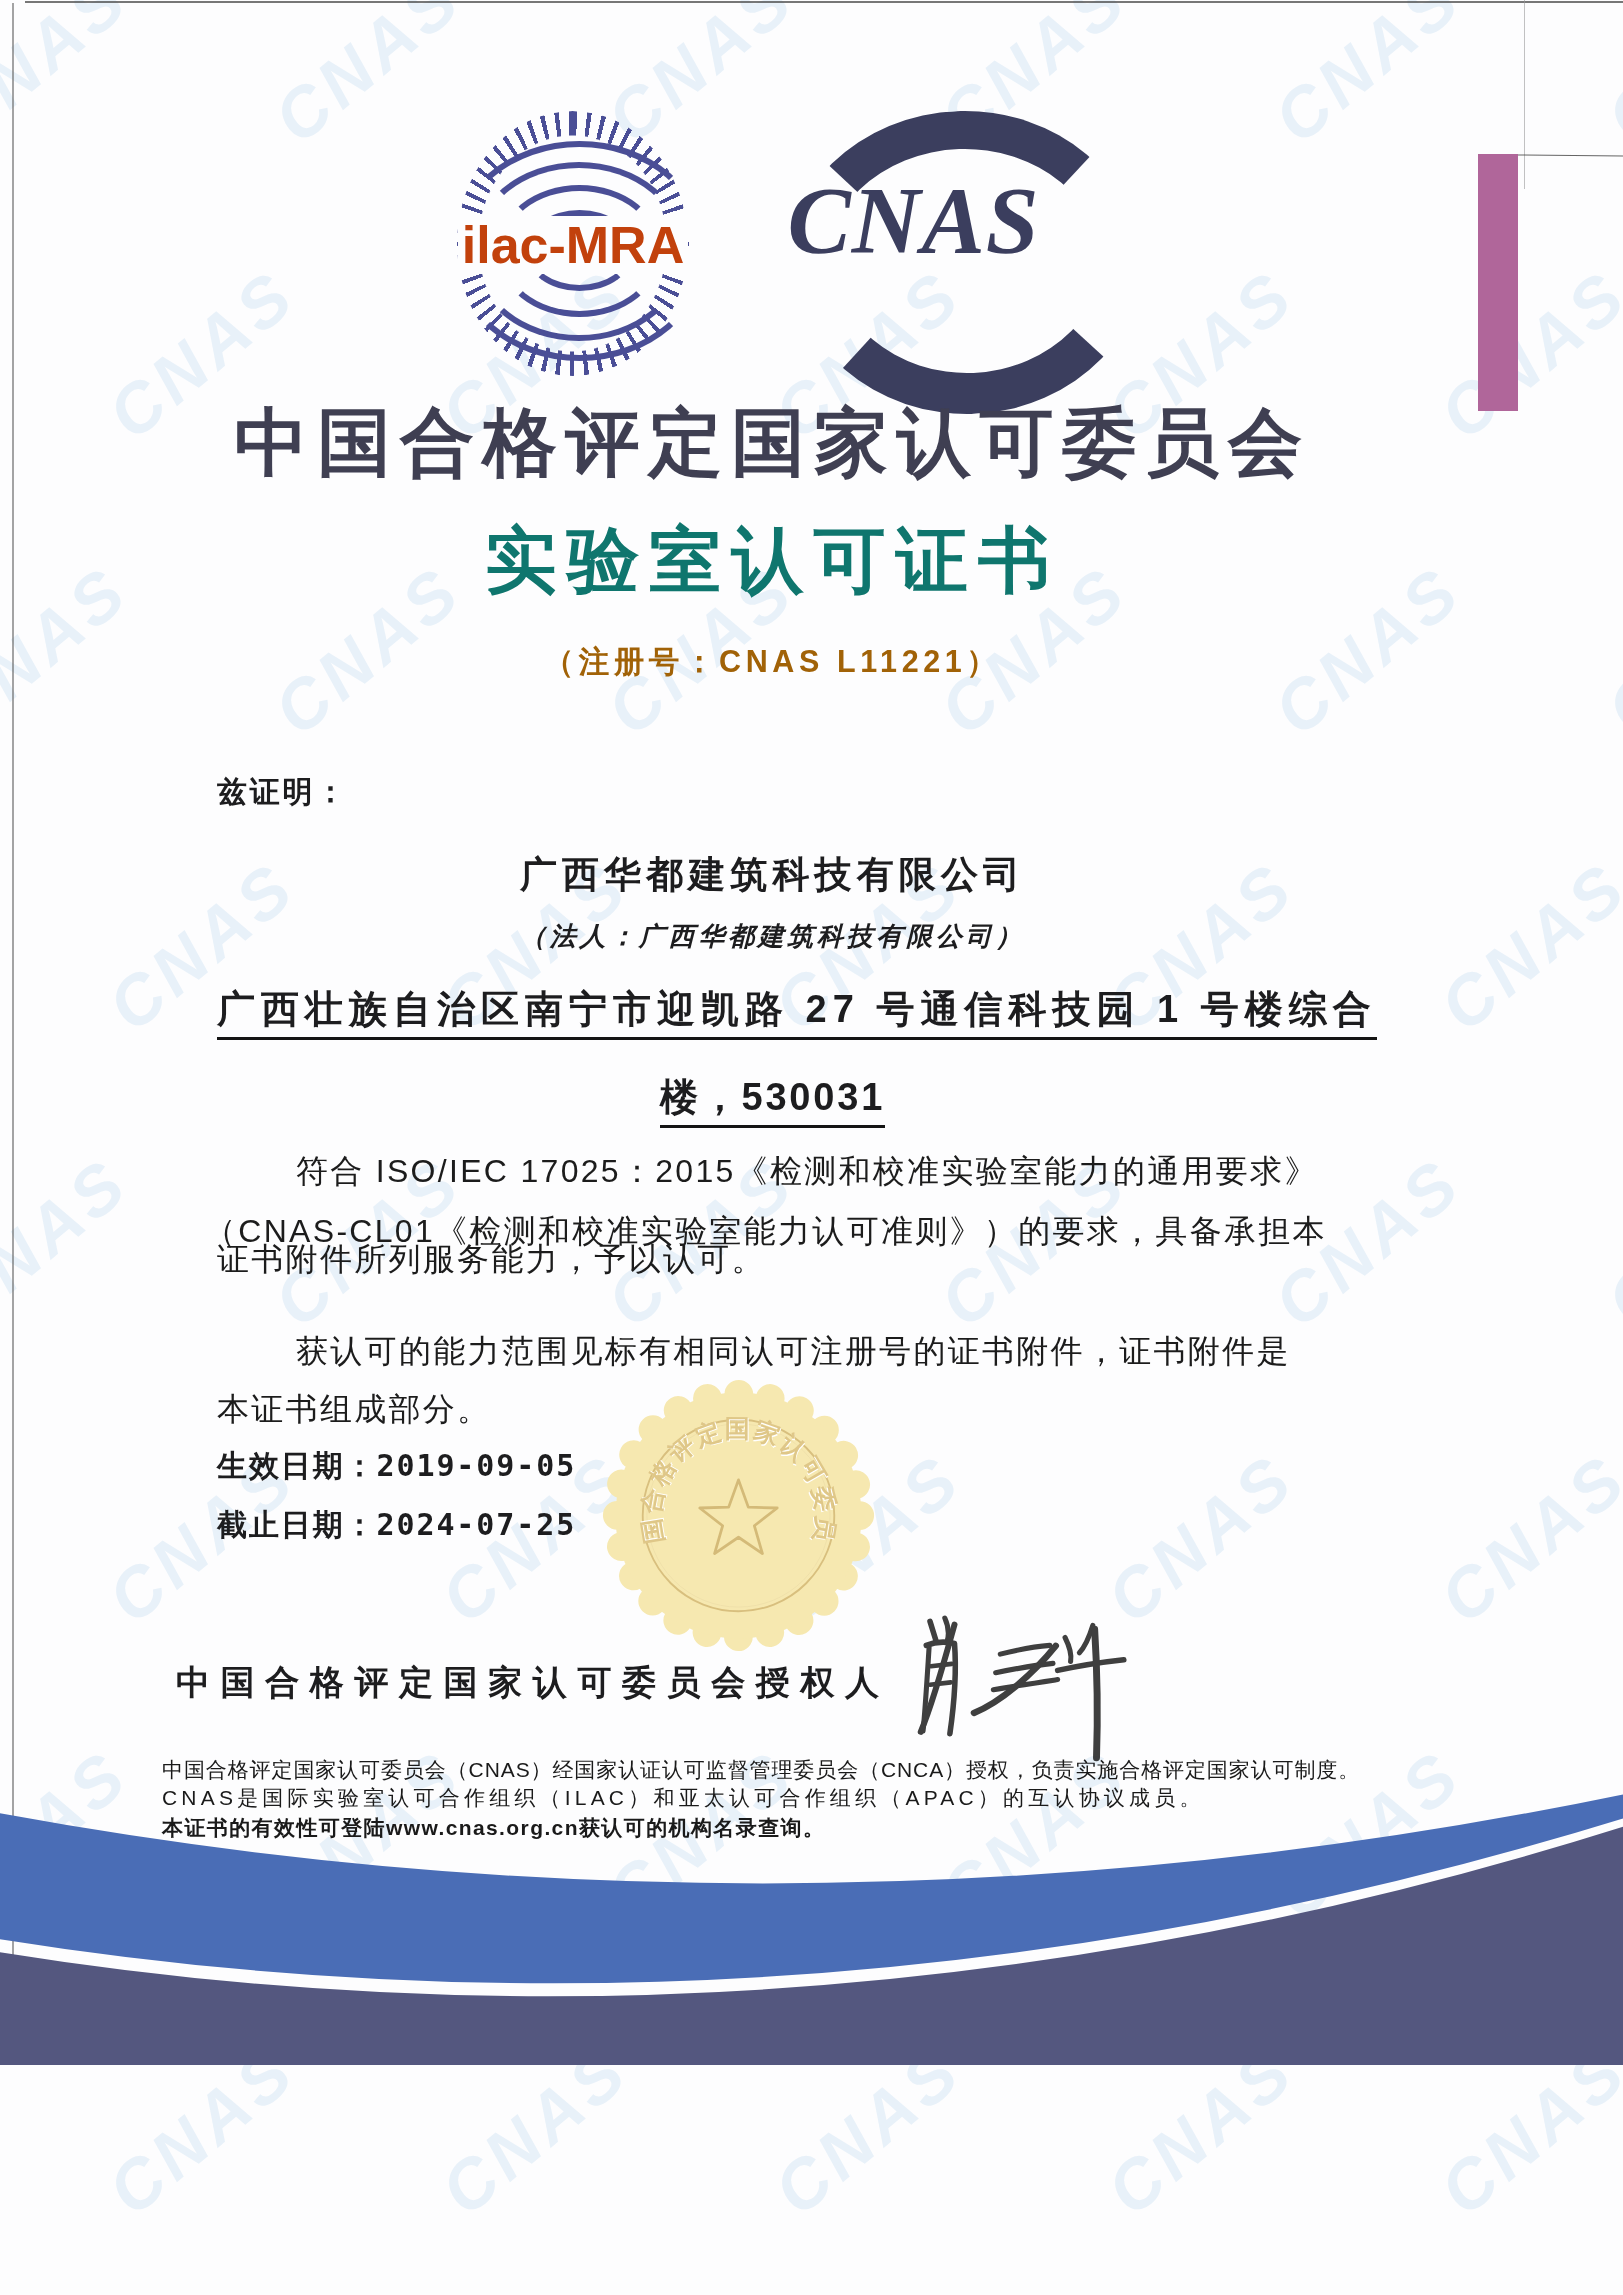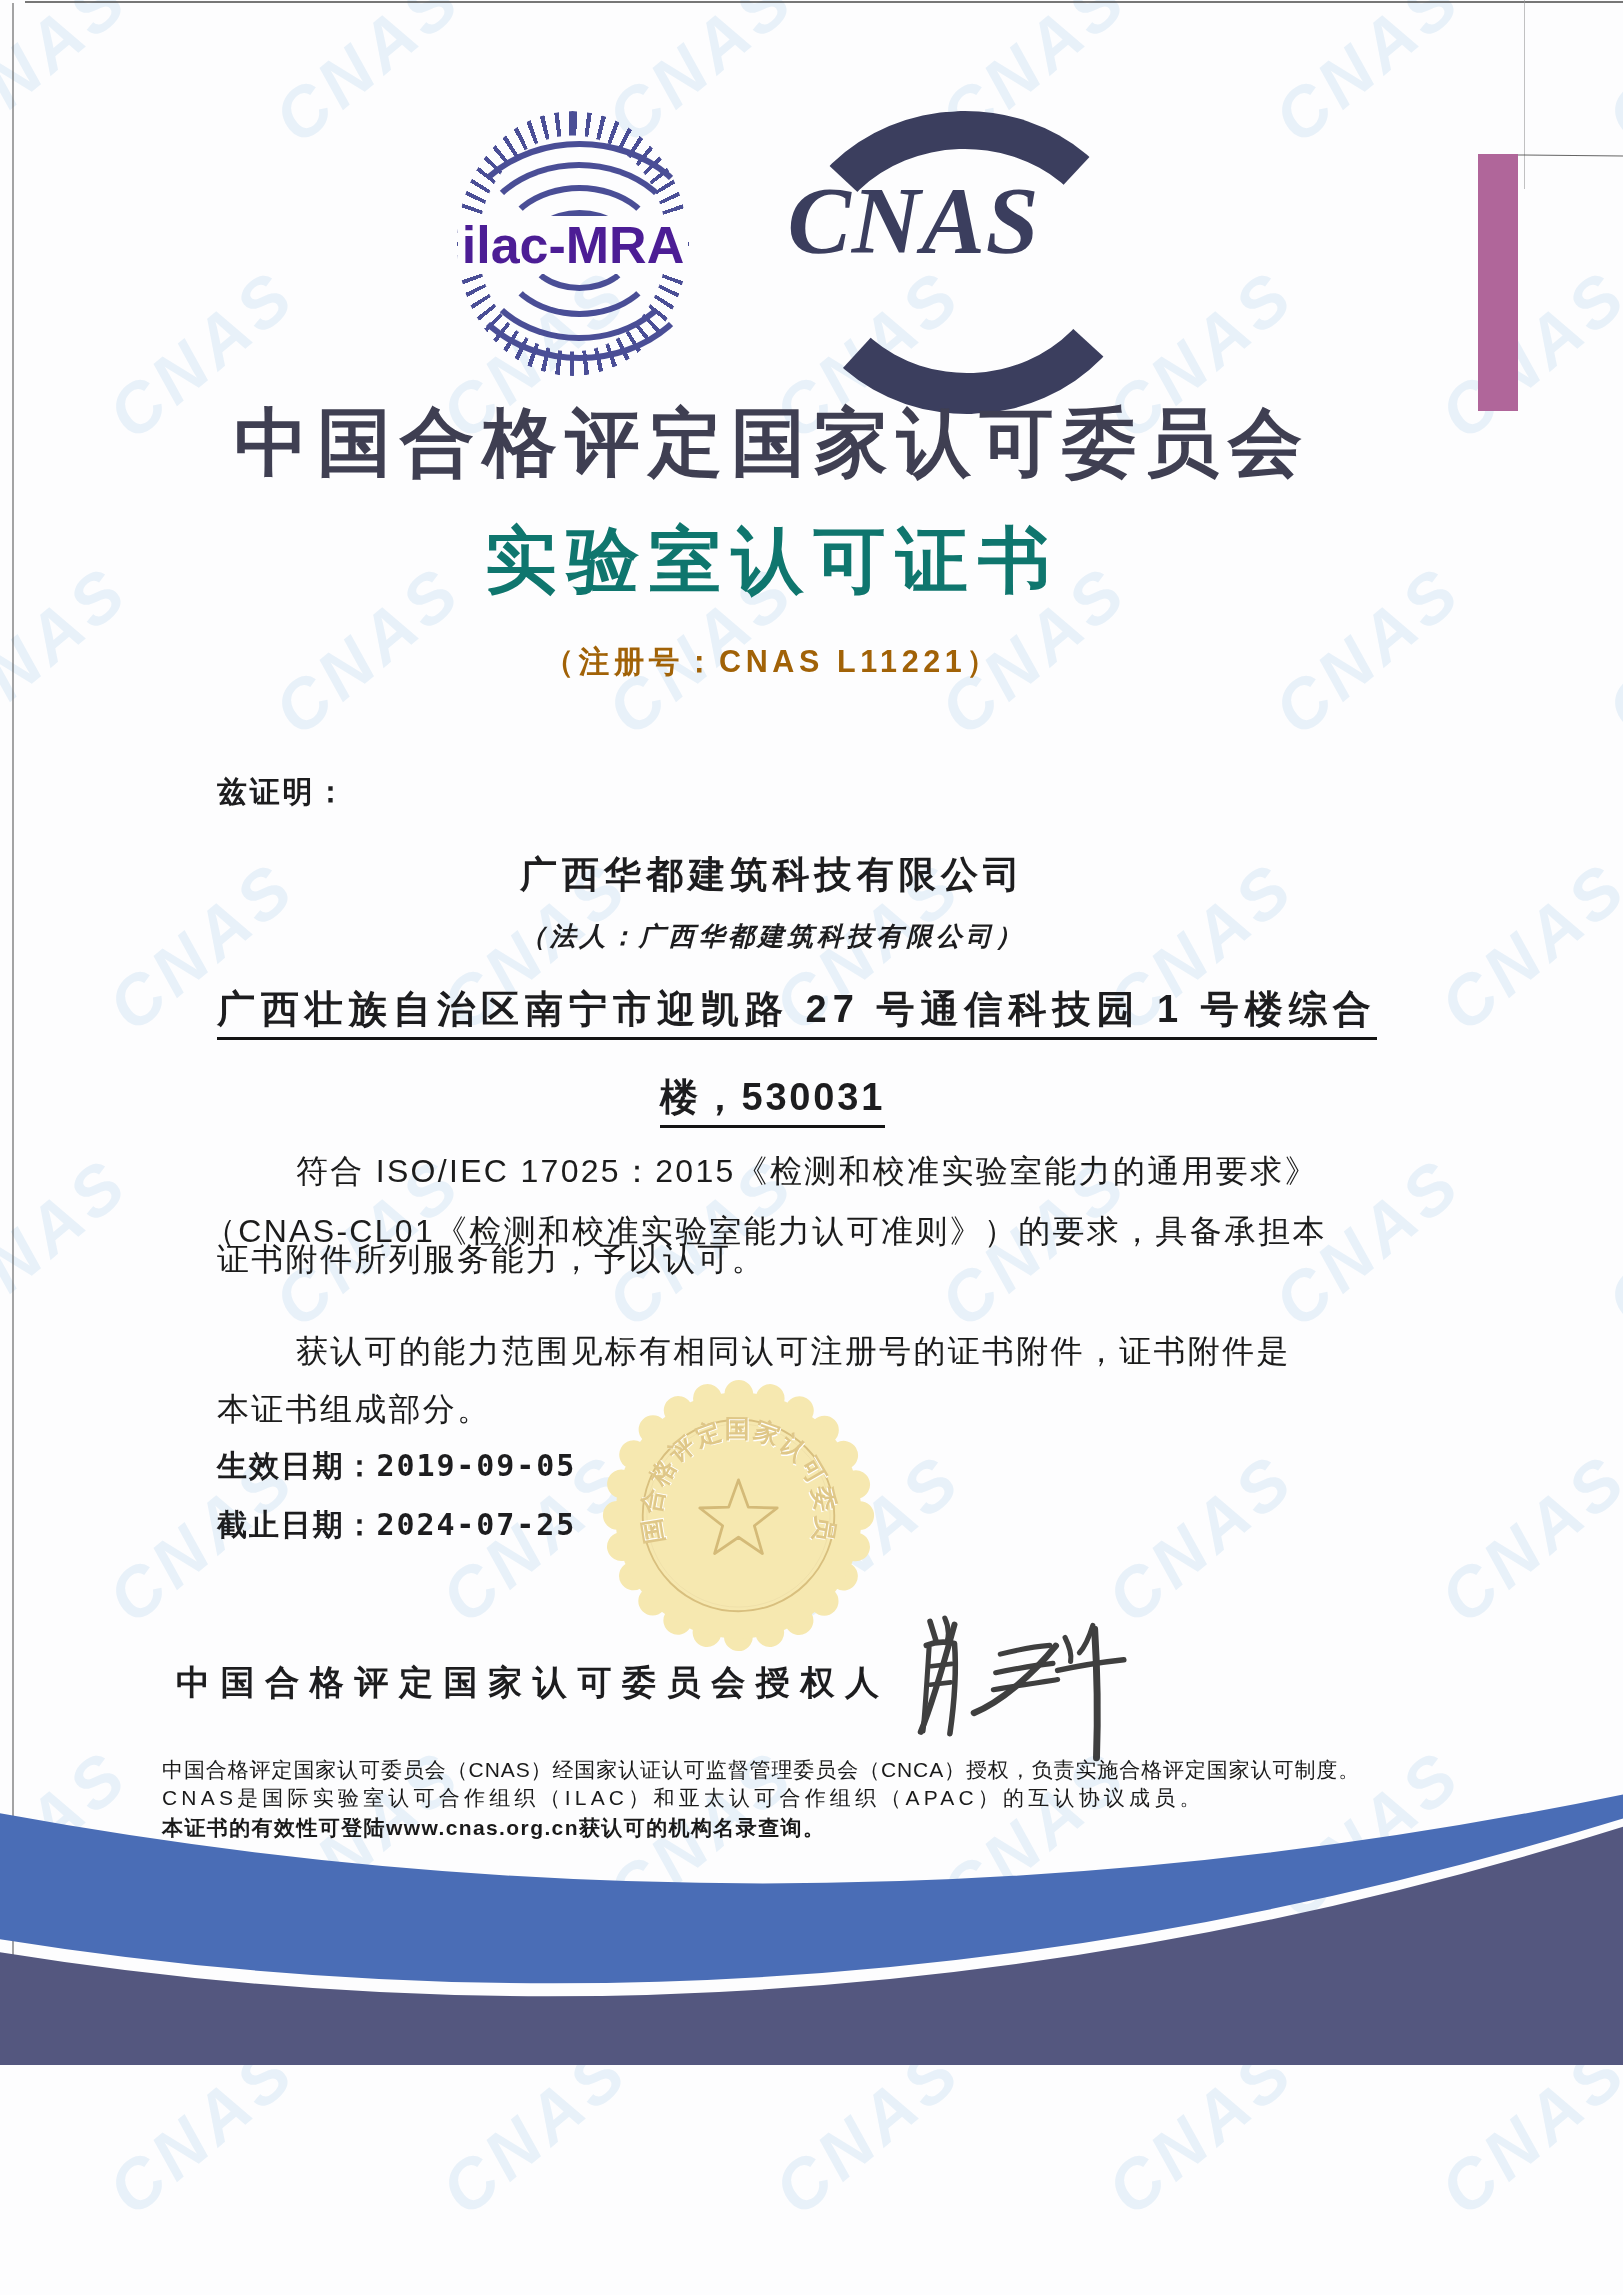--- a/index.html
+++ b/index.html
@@ -25,21 +25,21 @@
   .ilac{left:444px;top:107px;width:258px;height:271px;}
   .ilac-ring{position:absolute;left:13px;top:3.7px;width:231px;height:265px;border-radius:50%;
      background:repeating-conic-gradient(#4a4e96 0deg 2deg, transparent 2deg 6.4deg);
      -webkit-mask:radial-gradient(closest-side, transparent 0 81%, #000 82% 100%);
      mask:radial-gradient(closest-side, transparent 0 81%, #000 82% 100%);}
   .ilac-arc{position:absolute;border:6px solid transparent;border-radius:50%;}
   .ilac-arc.t{border-top-color:#4a4e96;}
   .ilac-arc.b{border-bottom-color:#4a4e96;}
   .ilac-mid{position:absolute;left:14px;top:135px;width:231px;height:3.7px;background:#4a4e96;}
   .ilac-label{position:absolute;left:0;top:110px;width:258px;text-align:center;
-     font-weight:900;font-size:52px;line-height:56px;color:#4c1d95;}
+     font-weight:900;font-size:52px;line-height:56px;color:#c2410c;}
   .ilac-label span{background:#fdfdfe;padding:0 3.7px;}
 
   
   .cnas-cres{position:absolute;border-radius:50%;border-style:solid;border-color:transparent;}
   .cnas-cres.top{left:783px;top:111px;width:285px;height:252px;border-width:38px;
      border-top-color:#3b3e5e;transform:rotate(-2deg);}
   .cnas-cres.bot{left:786px;top:73px;width:282px;height:259px;border-width:41px;
      border-bottom-color:#3b3e5e;transform:rotate(-2.5deg);}
   .cnas-word{left:754px;top:172px;width:319px;text-align:center;
      font-family:"Liberation Serif",serif;font-style:italic;font-weight:900;

